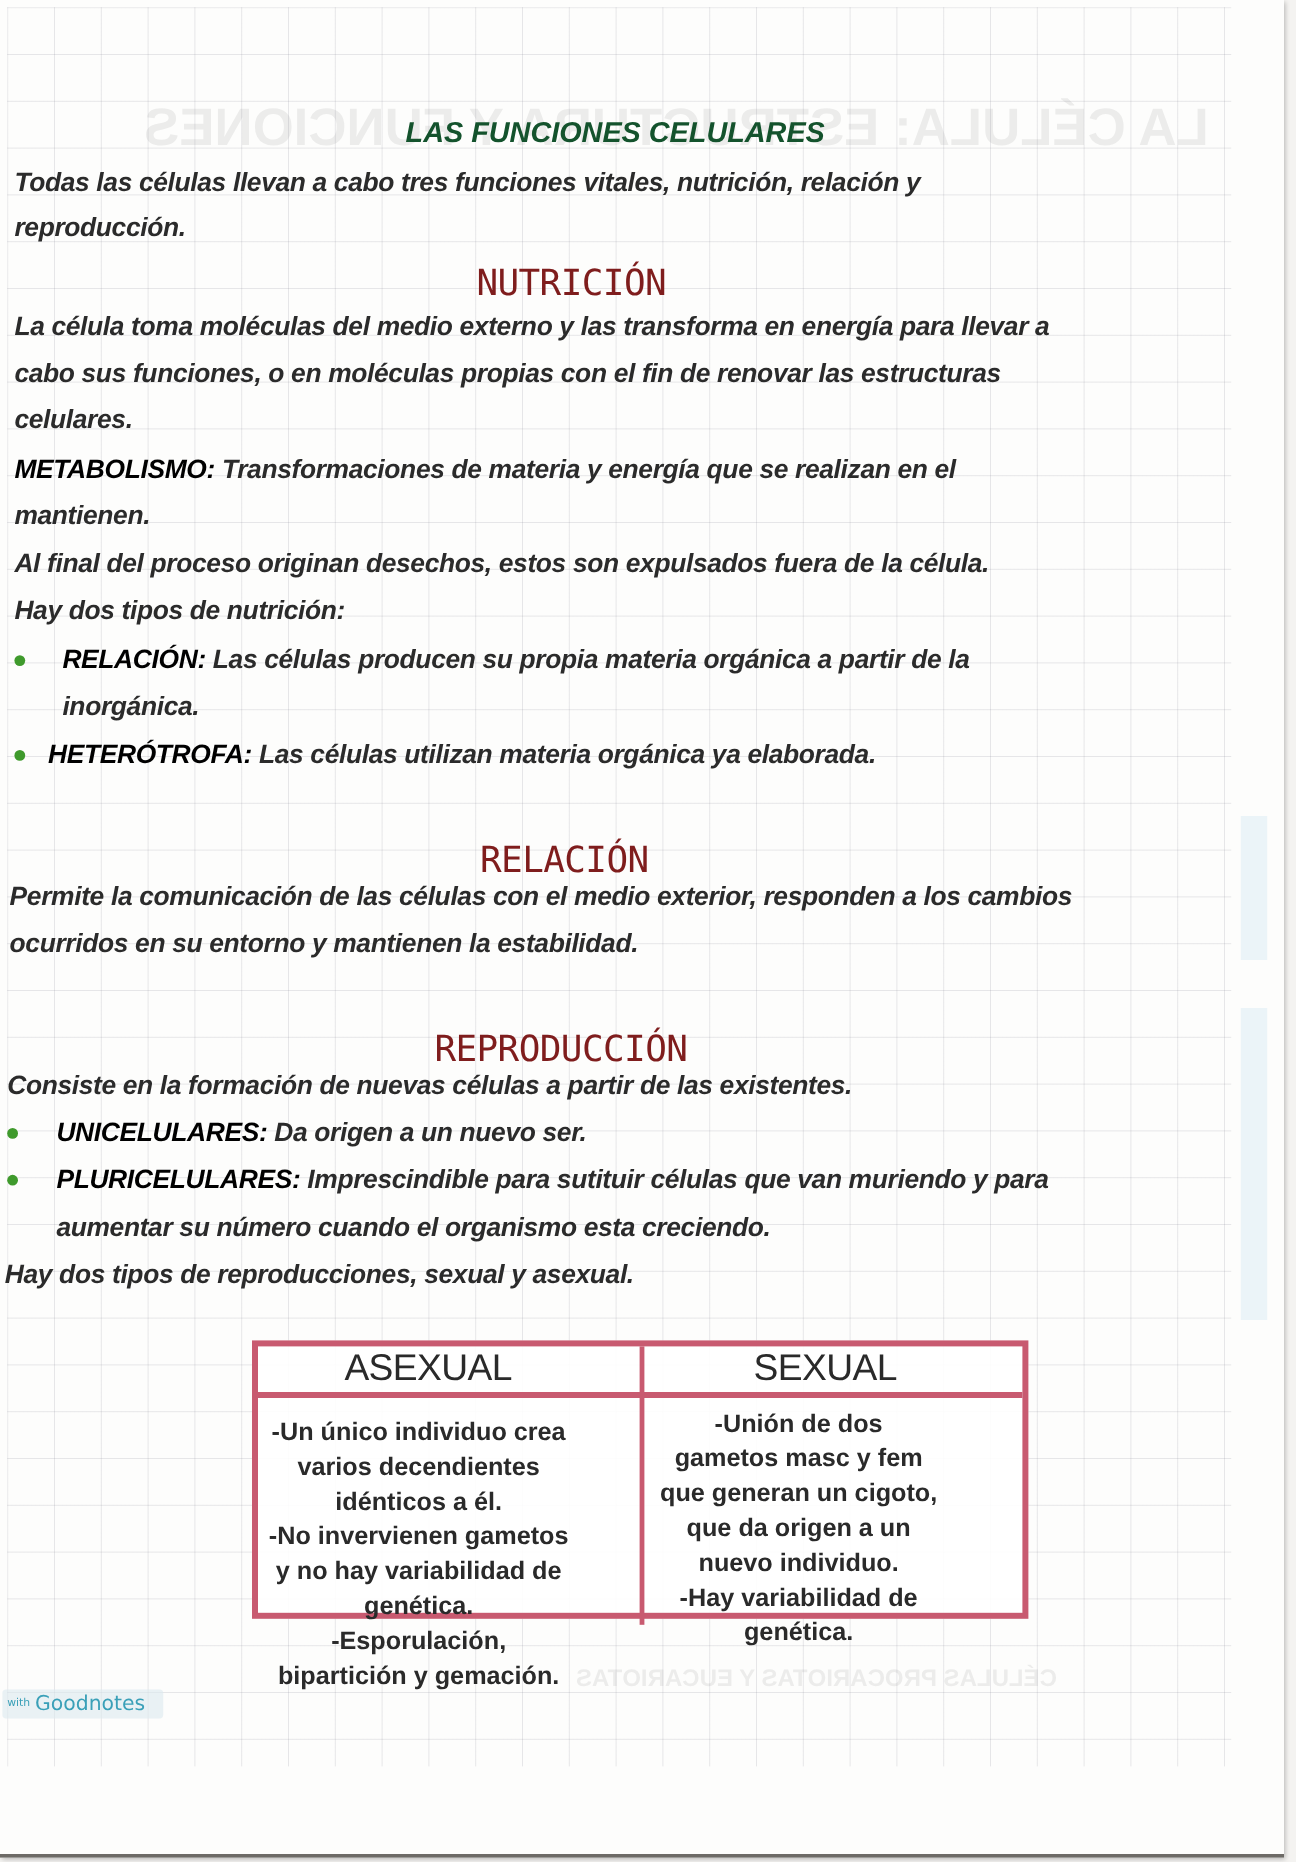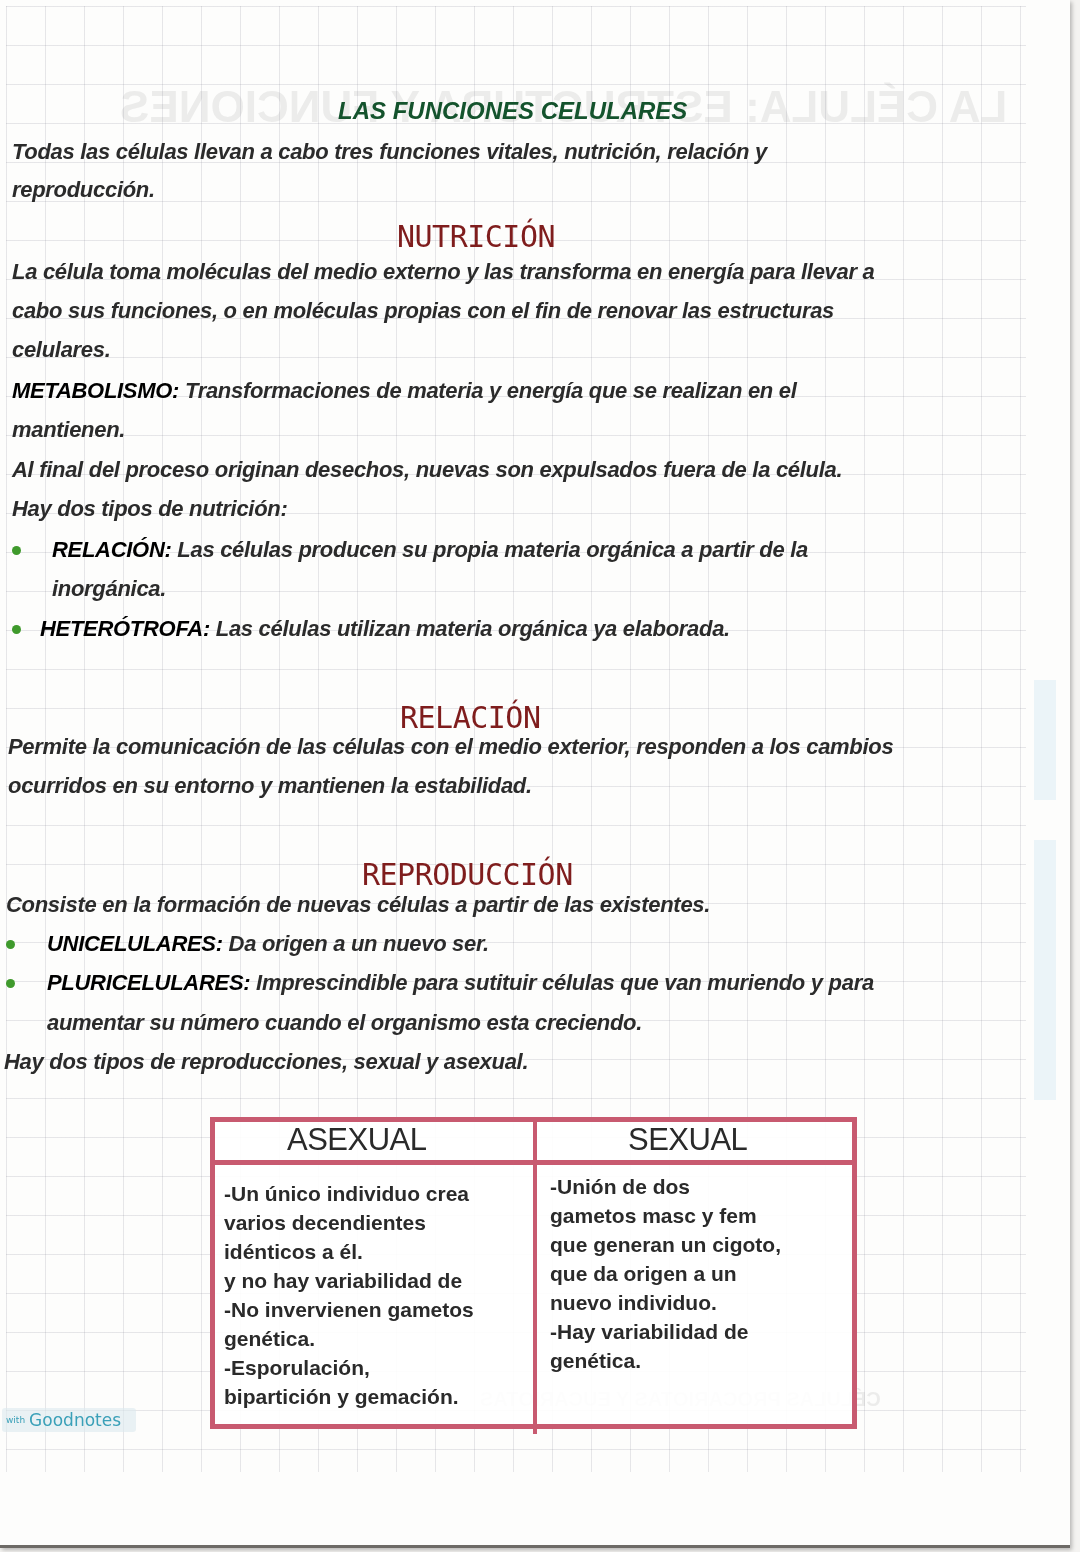--- a/index.html
+++ b/index.html
@@ -71,24 +71,25 @@
   }
   .bullet {
     position: absolute;
     width: 9px; height: 9px;
     border-radius: 50%;
     background: #3f9a2c;
   }
   .table {
     position: absolute;
     left: 210px; top: 1117px;
-    width: 647px; height: 312px;
+    width: 647px; height: 232px;
     border: 5px solid #c85a70;
     box-sizing: border-box;
     background: rgba(255,255,255,0.9);
+    text-align: center;
   }
   .table .hdr-divider {
     position: absolute; left: 0; right: 0; top: 38px;
     height: 5px; background: #c85a70;
   }
   .table .col-divider {
     position: absolute; top: 0; bottom: -10px; left: 318px;
     width: 4px; background: #c85a70;
   }
   .th {
@@ -148,21 +149,21 @@
 
   <div class="line" style="left:12px; top:259px;">La célula toma moléculas del medio externo y las transforma en energía para llevar a</div>
   <div class="line" style="left:12px; top:298px;">cabo sus funciones, o en moléculas propias con el fin de renovar las estructuras</div>
   <div class="line" style="left:12px; top:337px;">celulares.</div>
 
   <div class="line" style="left:12px; top:378px;">
     <span class="green">METABOLISMO:</span><span> Transformaciones de materia y energía que se realizan en el</span>
   </div>
   <div class="line" style="left:12px; top:417px;">mantienen.</div>
 
-  <div class="line" style="left:12px; top:457px;">Al final del proceso originan desechos, nuevas son expulsados fuera de la célula.</div>
+  <div class="line" style="left:12px; top:457px;">Al final del proceso originan desechos, estos son expulsados fuera de la célula.</div>
   <div class="line" style="left:12px; top:496px;">Hay dos tipos de nutrición:</div>
 
   <div class="bullet" style="left:12px; top:546px;"></div>
   <div class="line" style="left:52px; top:537px;">
     <span class="green">RELACIÓN:</span>
     <span>Las células producen su propia materia orgánica a partir de la</span>
   </div>
   <div class="line" style="left:52px; top:576px;">inorgánica.</div>
 
   <div class="bullet" style="left:12px; top:625px;"></div>
@@ -197,22 +198,22 @@
     <div class="hdr-divider"></div>
     <div class="col-divider"></div>
 
     <div class="th" style="left:72px;">ASEXUAL</div>
     <div class="th" style="left:413px;">SEXUAL</div>
 
     <div class="cell" style="left:9px; top:57px;">
       <div>-Un único individuo crea</div>
       <div>varios decendientes</div>
       <div>idénticos a él.</div>
+      <div>-No invervienen gametos</div>
       <div>y no hay variabilidad de</div>
-      <div>-No invervienen gametos</div>
       <div>genética.</div>
       <div>-Esporulación,</div>
       <div>bipartición y gemación.</div>
     </div>
 
     <div class="cell" style="left:335px; top:50px;">
       <div>-Unión de dos</div>
       <div>gametos masc y fem</div>
       <div>que generan un cigoto,</div>
       <div>que da origen a un</div>

